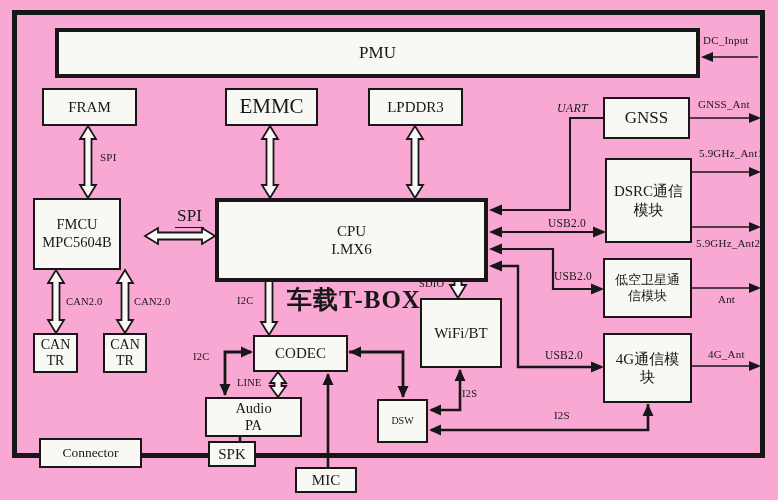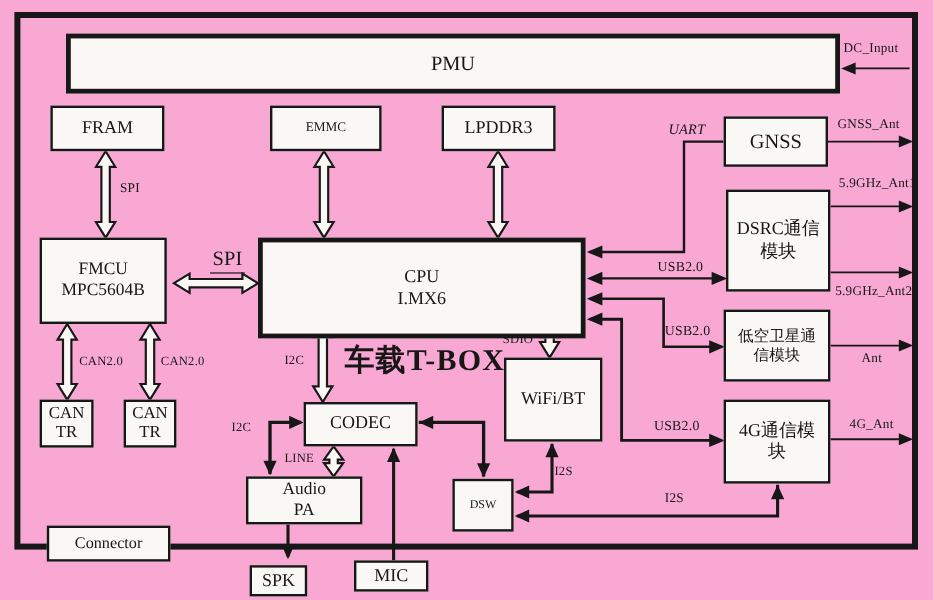--- a/index.html
+++ b/index.html
@@ -10,29 +10,29 @@
   svg.wires{position:absolute;left:0;top:0;pointer-events:none;}
   .box{position:absolute;display:flex;align-items:center;justify-content:center;
        text-align:center;background:#f9f8f5;border:2.5px solid #171717;
        box-sizing:border-box;white-space:pre-line;line-height:1.22;}
   .thick{border-width:4px;}
   .lbl{position:absolute;white-space:nowrap;font-size:11px;letter-spacing:.2px;}
 
   
   #b-pmu{left:55px;top:28px;width:645px;height:50px;font-size:17px;}
   #b-fram{left:42px;top:88px;width:95px;height:38px;font-size:15px;}
-  #b-emmc{left:225px;top:88px;width:93px;height:38px;font-size:11px;}
+  #b-emmc{left:225px;top:88px;width:93px;height:38px;font-size:21px;}
   #b-lpddr3{left:368px;top:88px;width:95px;height:38px;font-size:15px;}
-  #b-fmcu{left:33px;top:198px;width:106px;height:72px;font-size:14.5px;}
+  #b-fmcu{left:33px;top:198px;width:88px;height:72px;font-size:14.5px;}
   #b-cpu{left:215px;top:198px;width:273px;height:84px;font-size:15px;}
   #b-cantr1{left:33px;top:333px;width:45px;height:40px;font-size:14px;line-height:1.15;}
   #b-cantr2{left:103px;top:333px;width:44px;height:40px;font-size:14px;line-height:1.15;}
   #b-codec{left:253px;top:335px;width:95px;height:37px;font-size:15px;}
   #b-audiopa{left:205px;top:397px;width:97px;height:40px;font-size:14.5px;line-height:1.15;}
-  #b-spk{left:208px;top:471px;width:48px;height:26px;font-size:15px;}
+  #b-spk{left:208px;top:441px;width:48px;height:26px;font-size:15px;}
   #b-mic{left:295px;top:467px;width:62px;height:26px;font-size:15px;}
   #b-connector{left:39px;top:438px;width:103px;height:30px;font-size:13.5px;}
   #b-dsw{left:377px;top:399px;width:51px;height:44px;font-size:10px;}
   #b-wifibt{left:420px;top:298px;width:82px;height:70px;font-size:15px;}
   #b-gnss{left:603px;top:97px;width:87px;height:42px;font-size:17px;}
   #b-dsrc{left:605px;top:158px;width:87px;height:85px;font-size:15px;}
   #b-sat{left:603px;top:258px;width:89px;height:60px;font-size:13px;}
   #b-4g{left:603px;top:333px;width:89px;height:70px;font-size:15px;}
 
   

